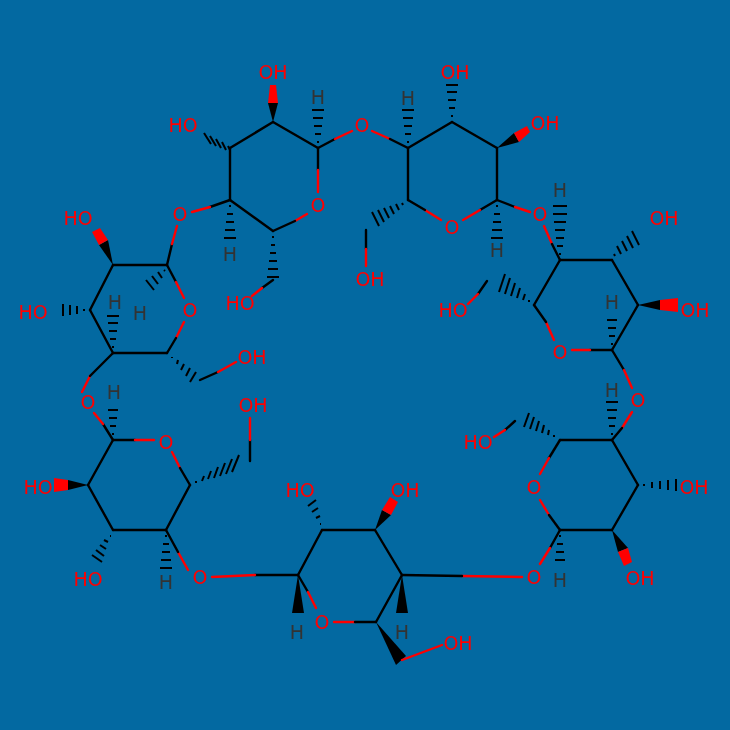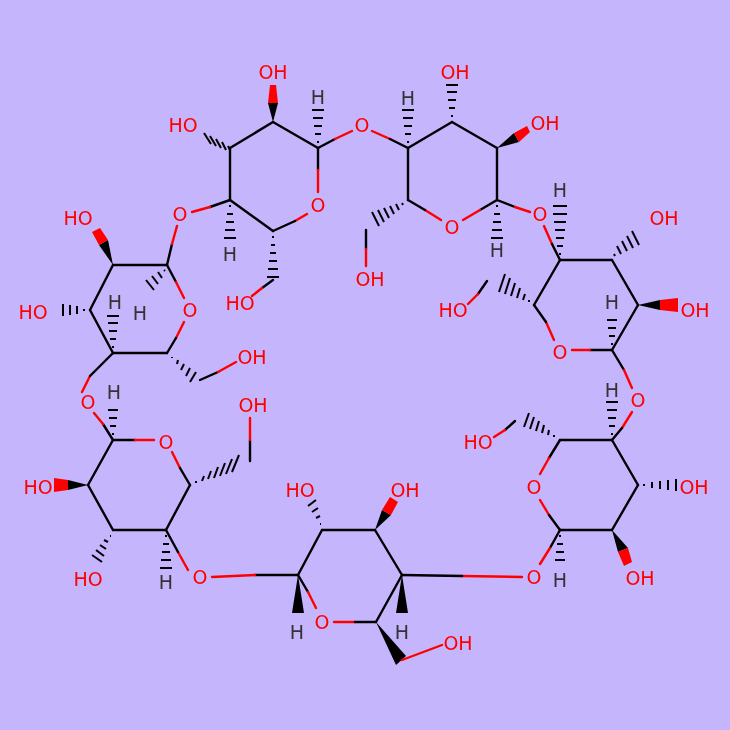--- a/index.html
+++ b/index.html
@@ -1,16 +1,16 @@
 <!DOCTYPE html>
 <html><head>
 <meta charset="utf-8">
 <style>
   html,body{margin:0;padding:0;background:#ffffff;}
-  #canvas{width:730px;height:730px;position:relative;overflow:hidden;background:#c4b5fd;}
+  #canvas{width:730px;height:730px;position:relative;overflow:hidden;background:#0369a1;}
   svg{position:absolute;left:0;top:0;}
   .bond{stroke:#000;stroke-width:2.4;stroke-linecap:round;fill:none;}
   .bondO{stroke:#ff0000;stroke-width:2.4;stroke-linecap:round;fill:none;}
   .hash{stroke:#000;stroke-width:2;}
   .wedge{fill:#000;}
   .wedgeO{fill:#ff0000;}
   text{font-family:"DejaVu Sans","Liberation Sans",sans-serif;font-size:19px;dominant-baseline:central;text-anchor:middle;}
   .tO{fill:#ff0000;}
   .tH{fill:#333333;}
 </style>

